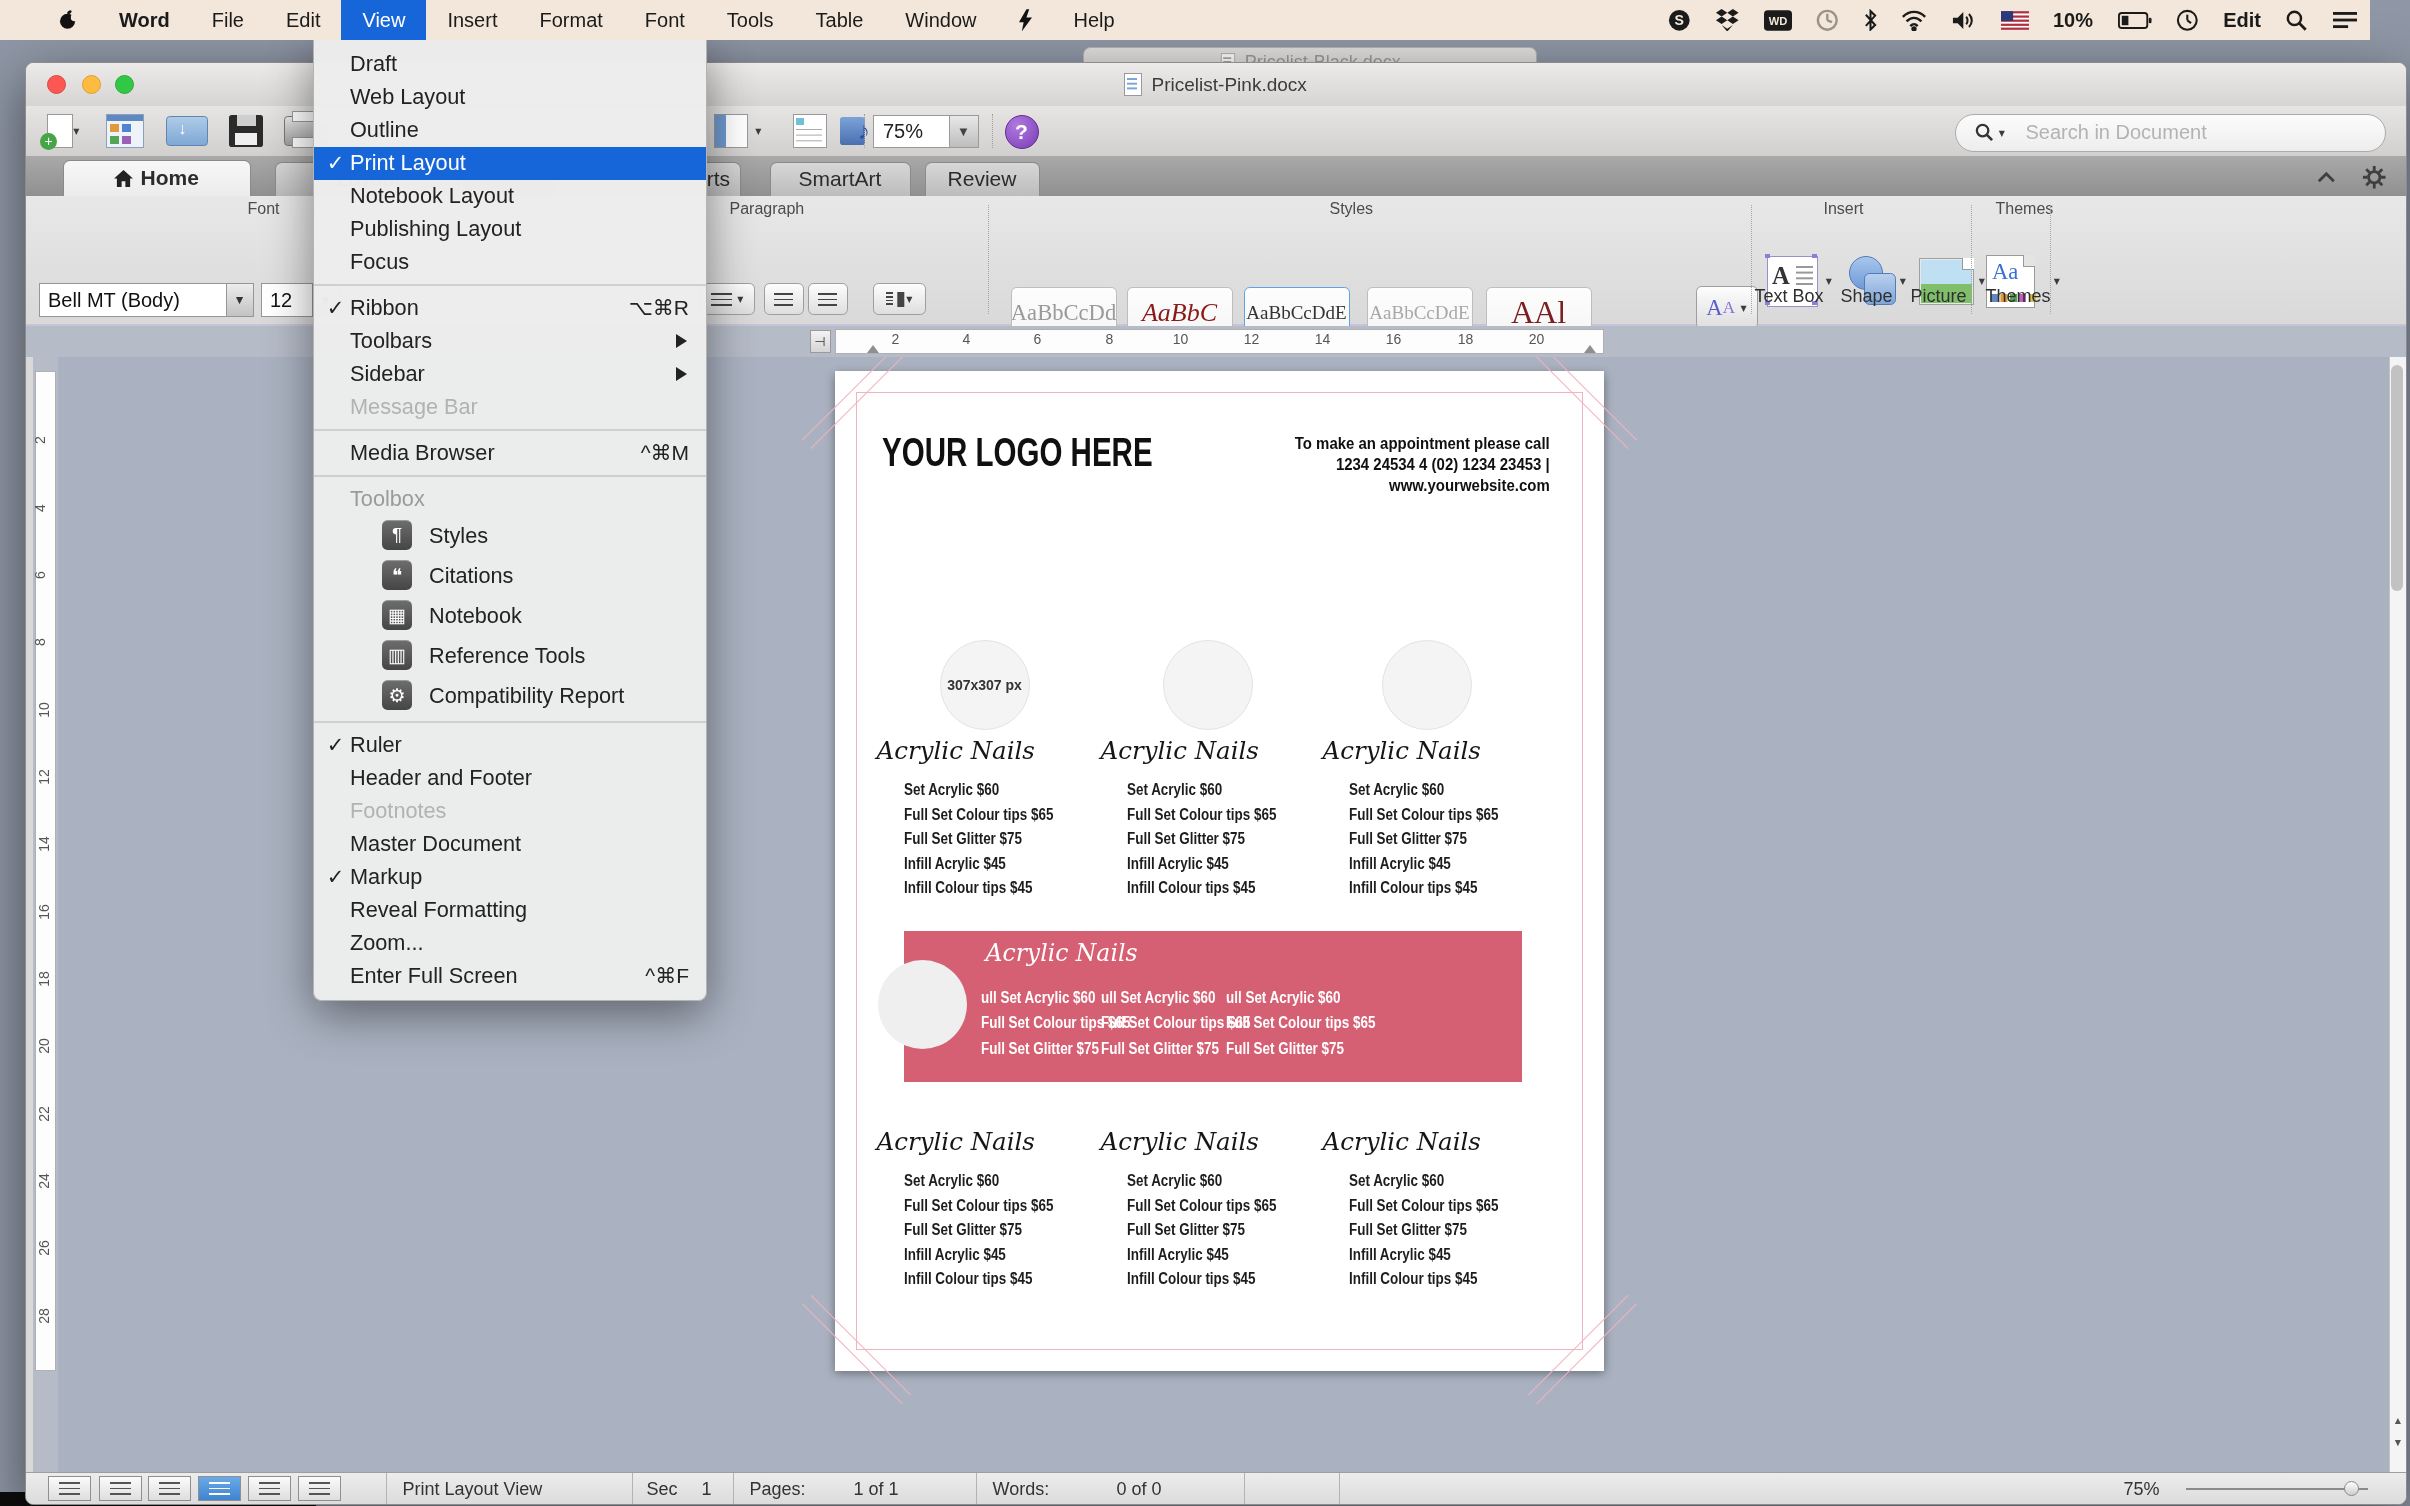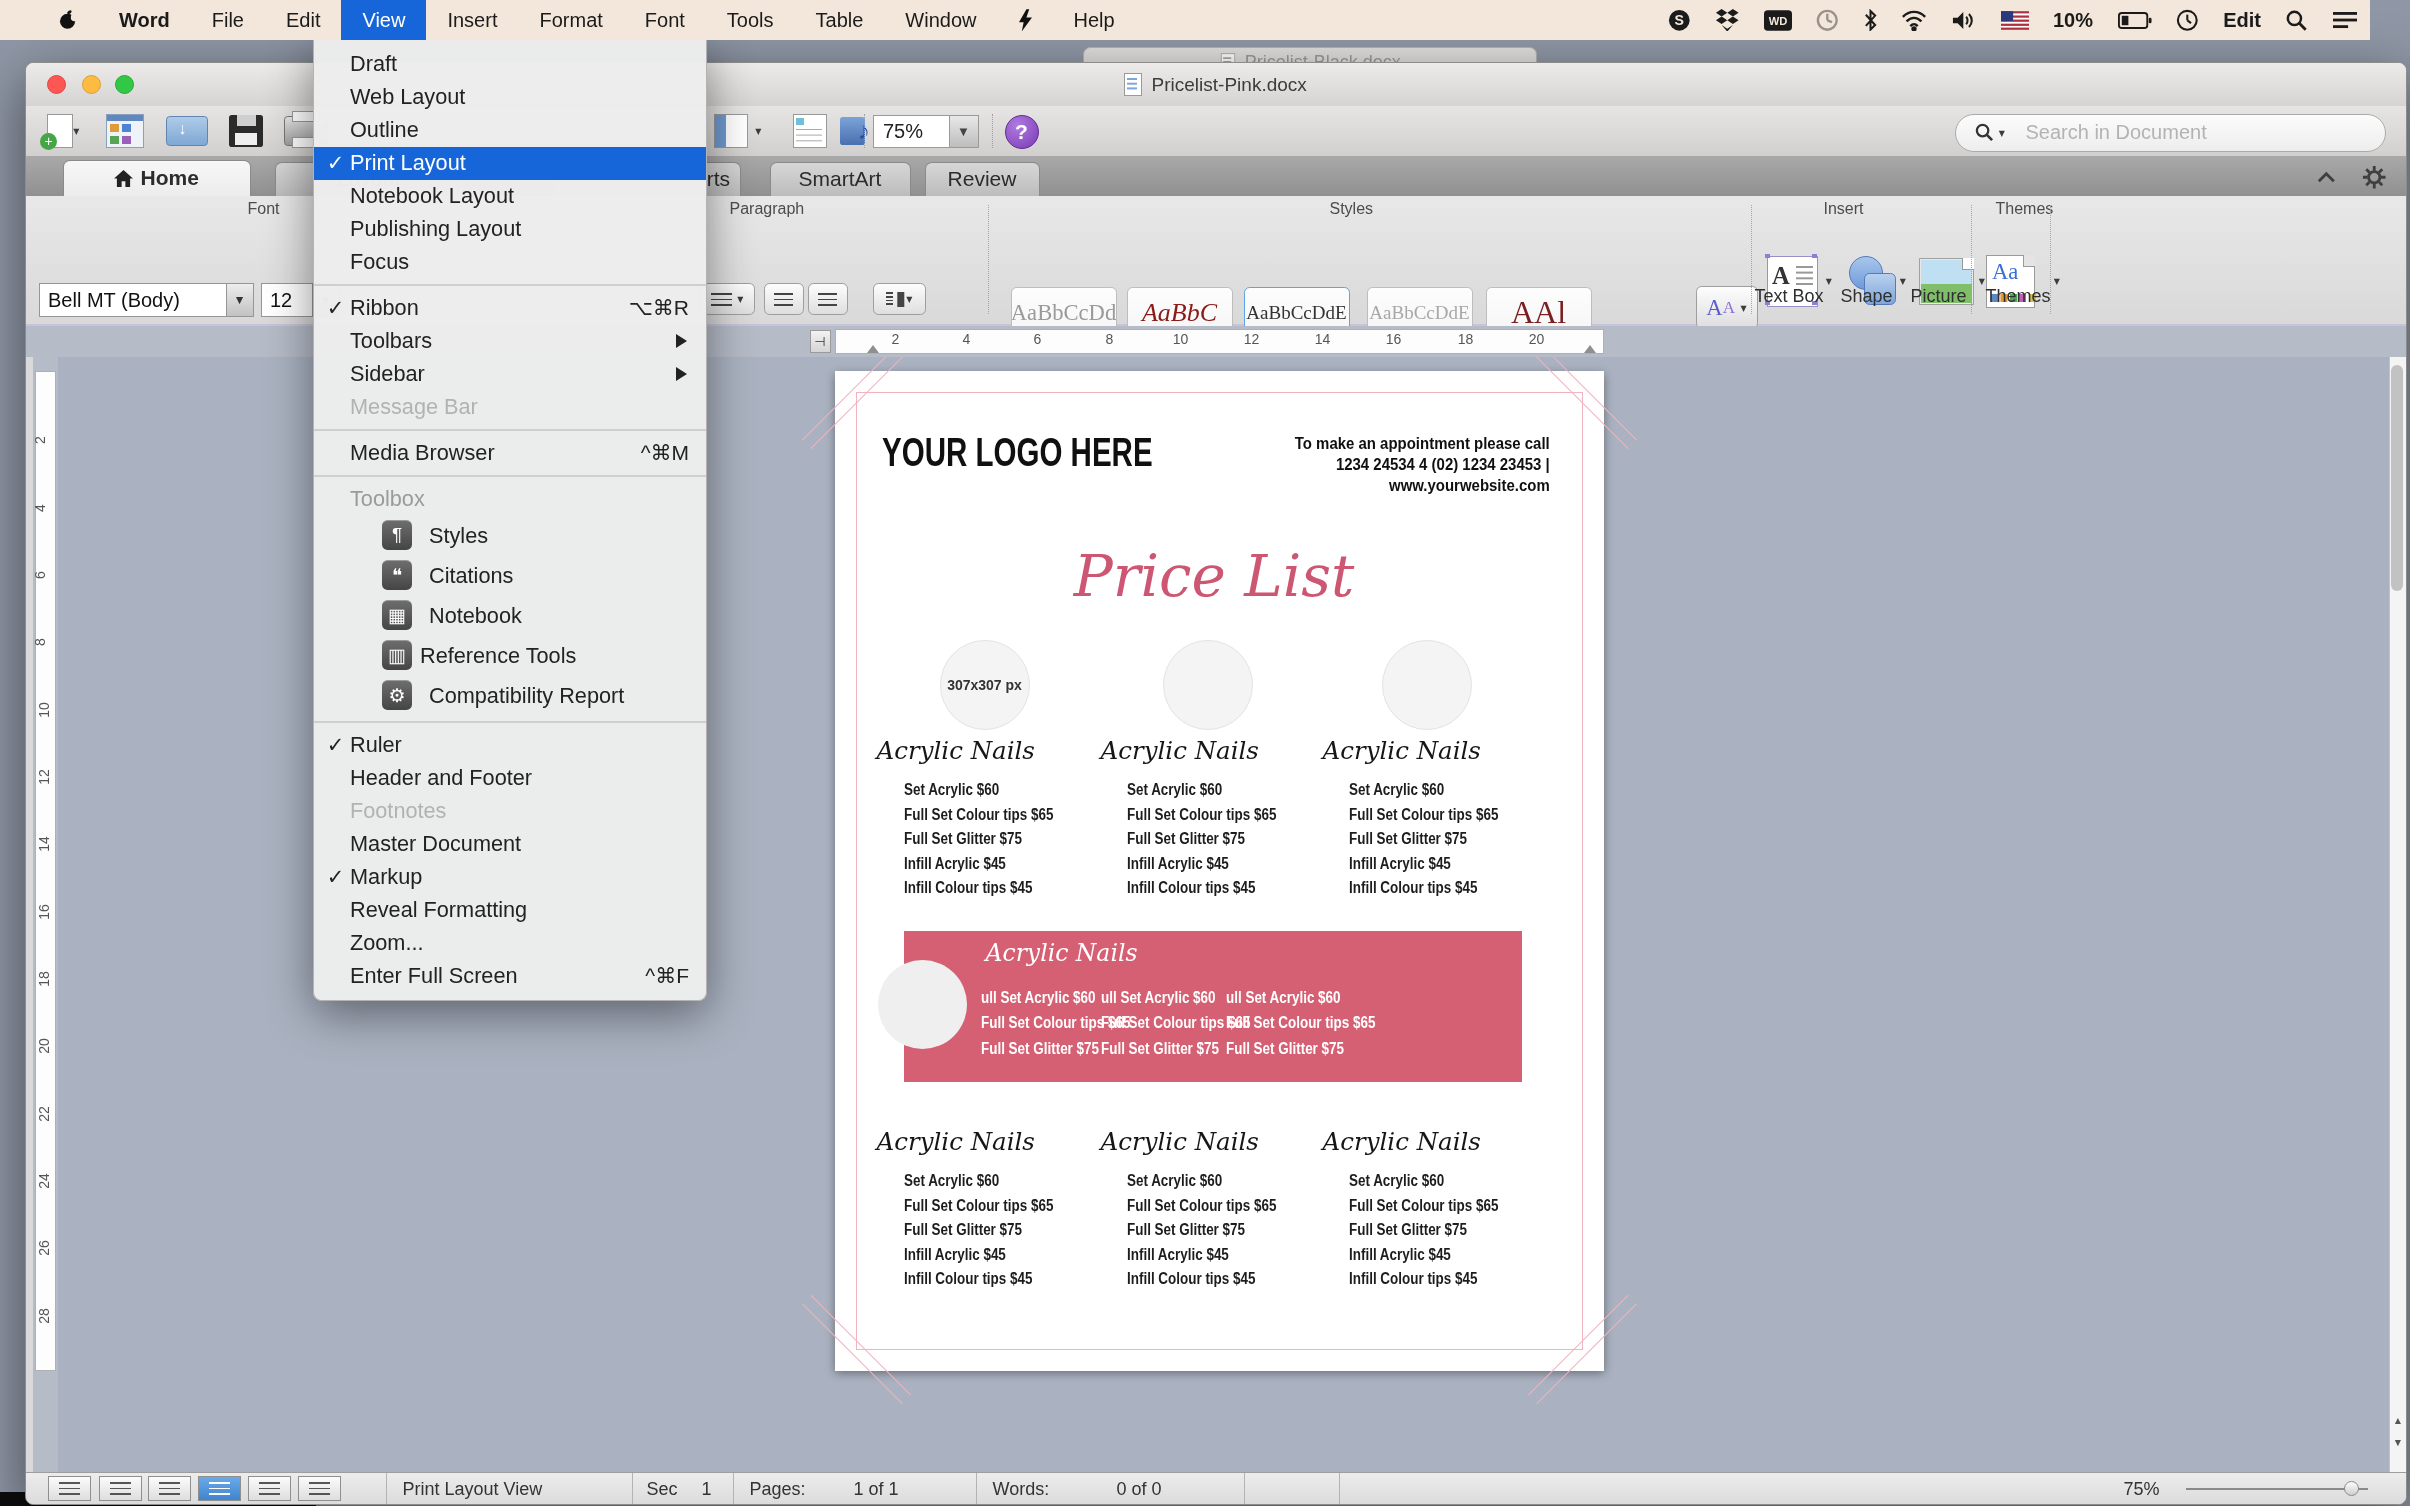--- a/index.html
+++ b/index.html
@@ -480,21 +480,20 @@
             <div class="cornerline" style="left: 677px; top: 17px; transform: rotate(45deg);"></div>
             <div class="cornerline" style="left: -49px; top: 972px; transform: rotate(45deg);"></div>
             <div class="cornerline" style="left: 677px; top: 972px; transform: rotate(-45deg);"></div>
           </div>
         <div class="logo">YOUR LOGO HERE</div>
         <div class="contact">
           <div>To make an appointment please call</div>
           <div>1234 24534 4 (02) 1234 23453 |</div>
           <div>www.yourwebsite.com</div>
         </div>
-        <div class="price-title">Price List</div>
         <div id="circles">
             <div class="circ" style="left: 105px; top: 269px;">
               <span>307x307 px</span>
             </div>
             <div class="circ" style="left: 328px; top: 269px;"></div>
             <div class="circ" style="left: 547px; top: 269px;"></div>
           </div>
         <div id="top-columns">
             <div class="col-head" style="left: 42px; top: 365px;">Acrylic Nails</div>
             <div class="col-lines" style="left: 69px; top: 407px;">
@@ -673,21 +672,21 @@
       <div class="vm-item vm-tool">
         <div class="vm-ticon" style="position: absolute;">❝</div>
         <span style="margin-left: 45px;">Citations</span>
       </div>
       <div class="vm-item vm-tool">
         <div class="vm-ticon" style="position: absolute;">▦</div>
         <span style="margin-left: 45px;">Notebook</span>
       </div>
       <div class="vm-item vm-tool">
         <div class="vm-ticon" style="position: absolute;">▥</div>
-        <span style="margin-left: 36px;">Reference Tools</span>
+        <span style="margin-left: 45px;">Reference Tools</span>
       </div>
       <div class="vm-item vm-tool">
         <div class="vm-ticon" style="position: absolute;">⚙</div>
         <span style="margin-left: 45px;">Compatibility Report</span>
       </div>
       <div class="vm-sep"></div>
       <div class="vm-item">
         <div class="vm-check">✓</div>
         <span>Ruler</span>
       </div>

